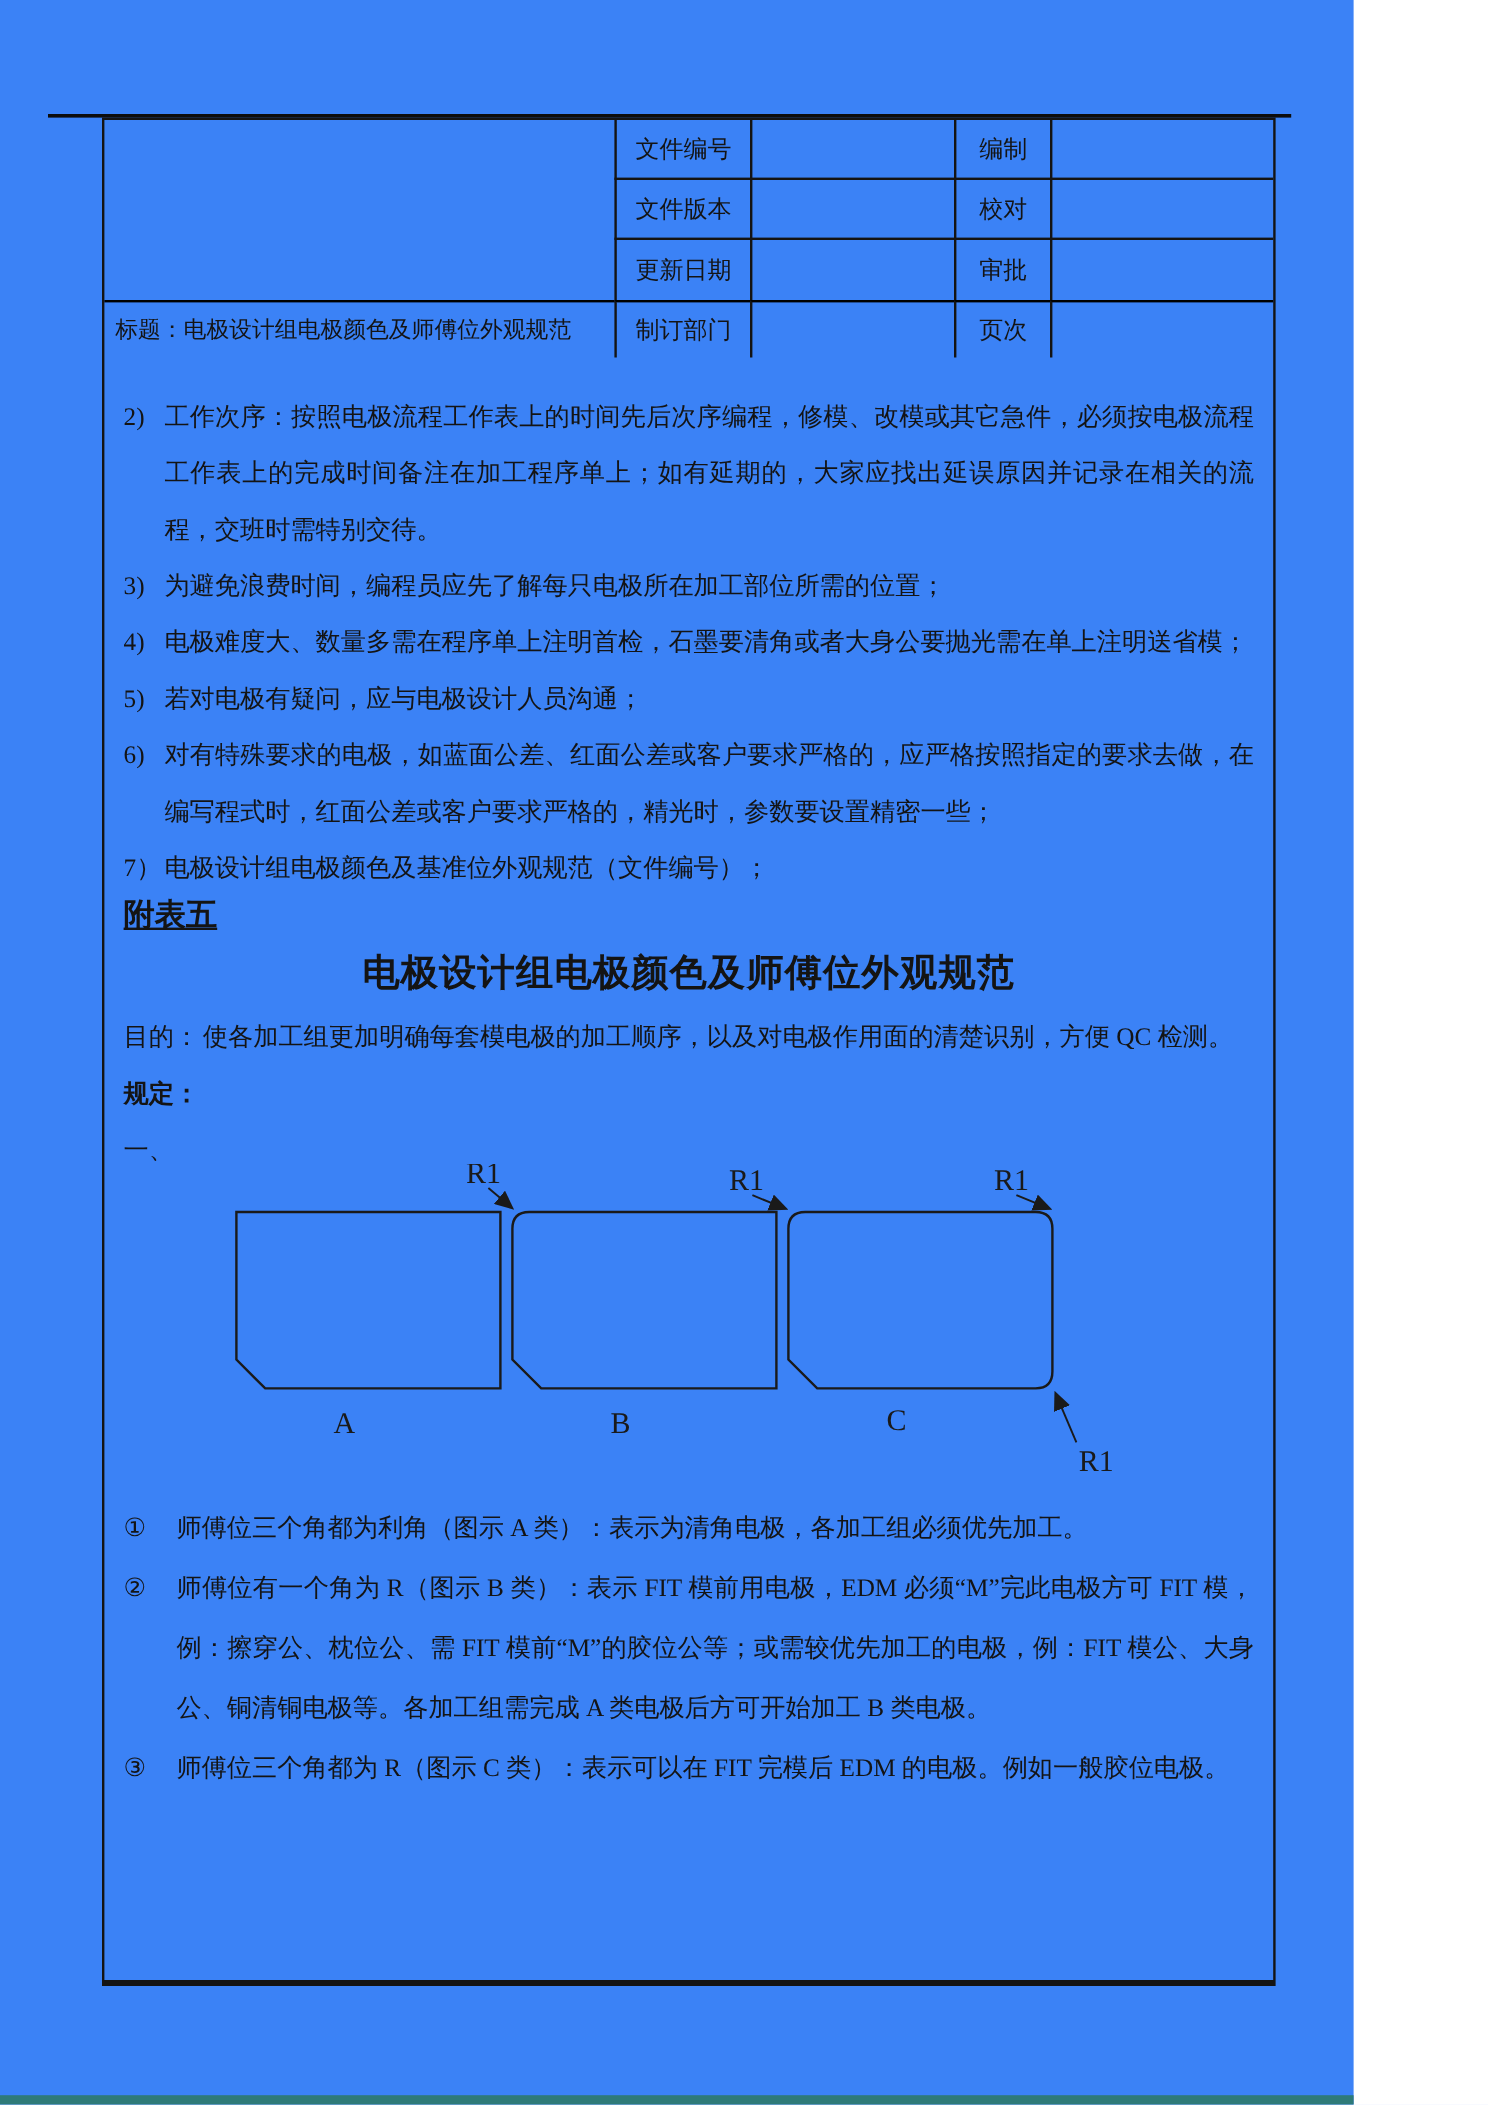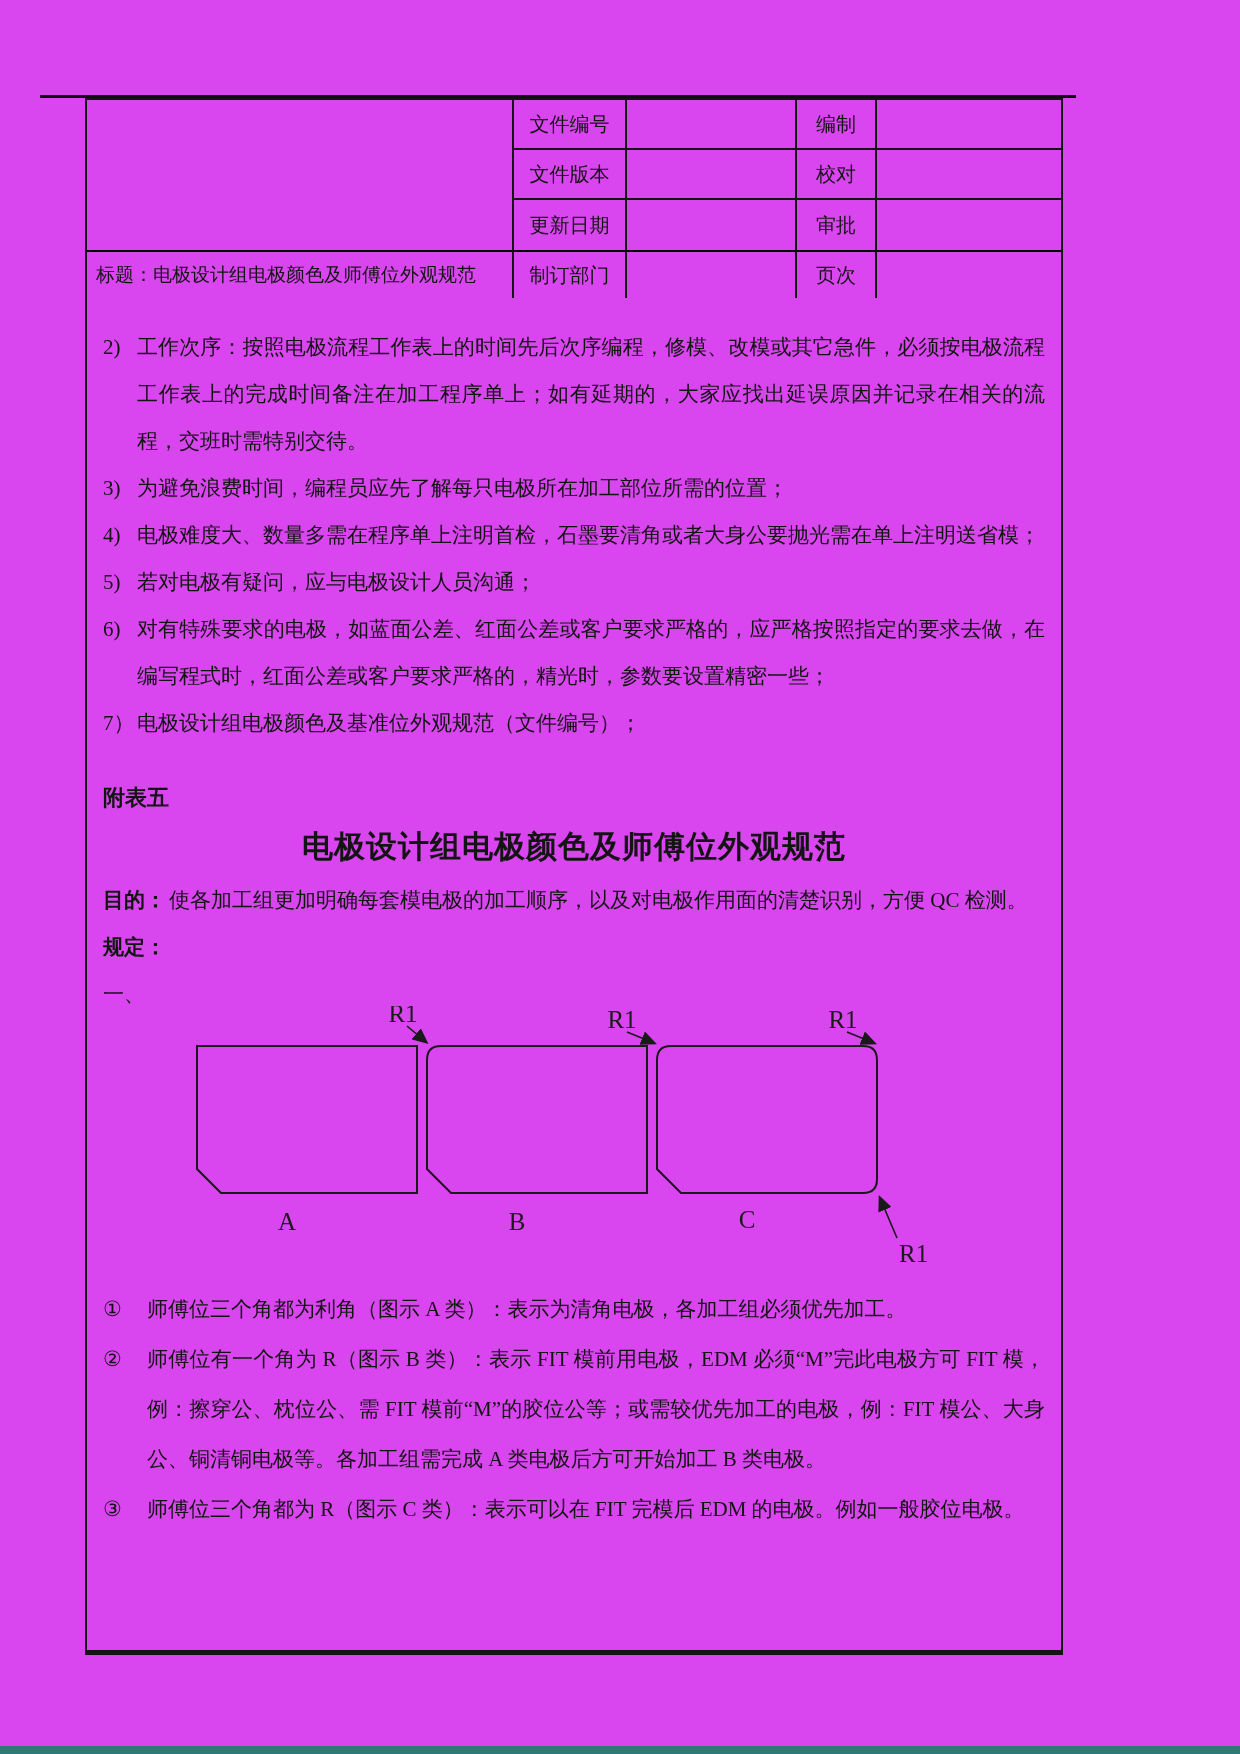--- a/index.html
+++ b/index.html
@@ -1,17 +1,17 @@
 <!DOCTYPE html>
 <html><head>
 <meta charset="utf-8">
 <style>
   html,body{margin:0;padding:0;background:#ffffff;}
   .page{
-    position:relative;width:1240px;height:1754px;background:#d946ef;
+    position:relative;width:1128px;height:1754px;background:#3b82f6;
     font-family:"Liberation Serif","DejaVu Serif",serif;color:#141414;overflow:hidden;
   }
   .top-rule{position:absolute;left:40px;top:95px;width:1036px;height:3px;background:#0d0d0d;}
   .frame{
     position:absolute;left:85px;top:98px;width:978px;height:1557px;box-sizing:border-box;
     border:2px solid #141414;border-bottom-width:5px;
   }
   
   .htable{
     display:grid;grid-template-columns:425px 113px 170px 80px auto;
@@ -21,26 +21,26 @@
   .bl{border-left:2px solid #141414;}
   .bb{border-bottom:2px solid #141414;}
   .bt{border-top:2px solid #000000;}
   .logo-cell{grid-column:1;grid-row:1/4;}
   .title-cell{justify-content:flex-start;padding-left:9px;font-size:19px;white-space:nowrap;overflow:hidden;}
   
   .doc-body{padding:26px 16px 0 16px;font-size:21px;line-height:47px;}
   .li{display:flex;}
   .li .mk{flex:none;width:34px;}
   .li .tx{flex:1;text-align:justify;}
-  .purpose .mk{width:66px;font-weight:bold;}
+  .purpose .mk{width:66px;}
   .rule-line{line-height:47px;font-weight:bold;}
   .sec .mk{width:86px;}
   .appendix-label{
-    margin-top:36px;font-family:"Liberation Sans","DejaVu Sans",sans-serif;
-    font-weight:bold;font-size:22px;line-height:30px;
+    font-family:"Liberation Sans","DejaVu Sans",sans-serif;
+    font-weight:bold;font-size:26px;line-height:30px;text-decoration:underline;
   }
   .big-title{
     margin-top:12px;text-align:center;font-family:"Liberation Sans","DejaVu Sans",sans-serif;
     font-weight:bold;font-size:31px;line-height:44px;letter-spacing:1px;
   }
   .purpose{margin-top:8px;}
   
   .diagram{margin:-12px 0 0 48px;display:block;}
   .shape{fill:none;stroke:#1a1a1a;stroke-width:2;}
   .callout{stroke:#1a1a1a;stroke-width:1.6;fill:none;}

